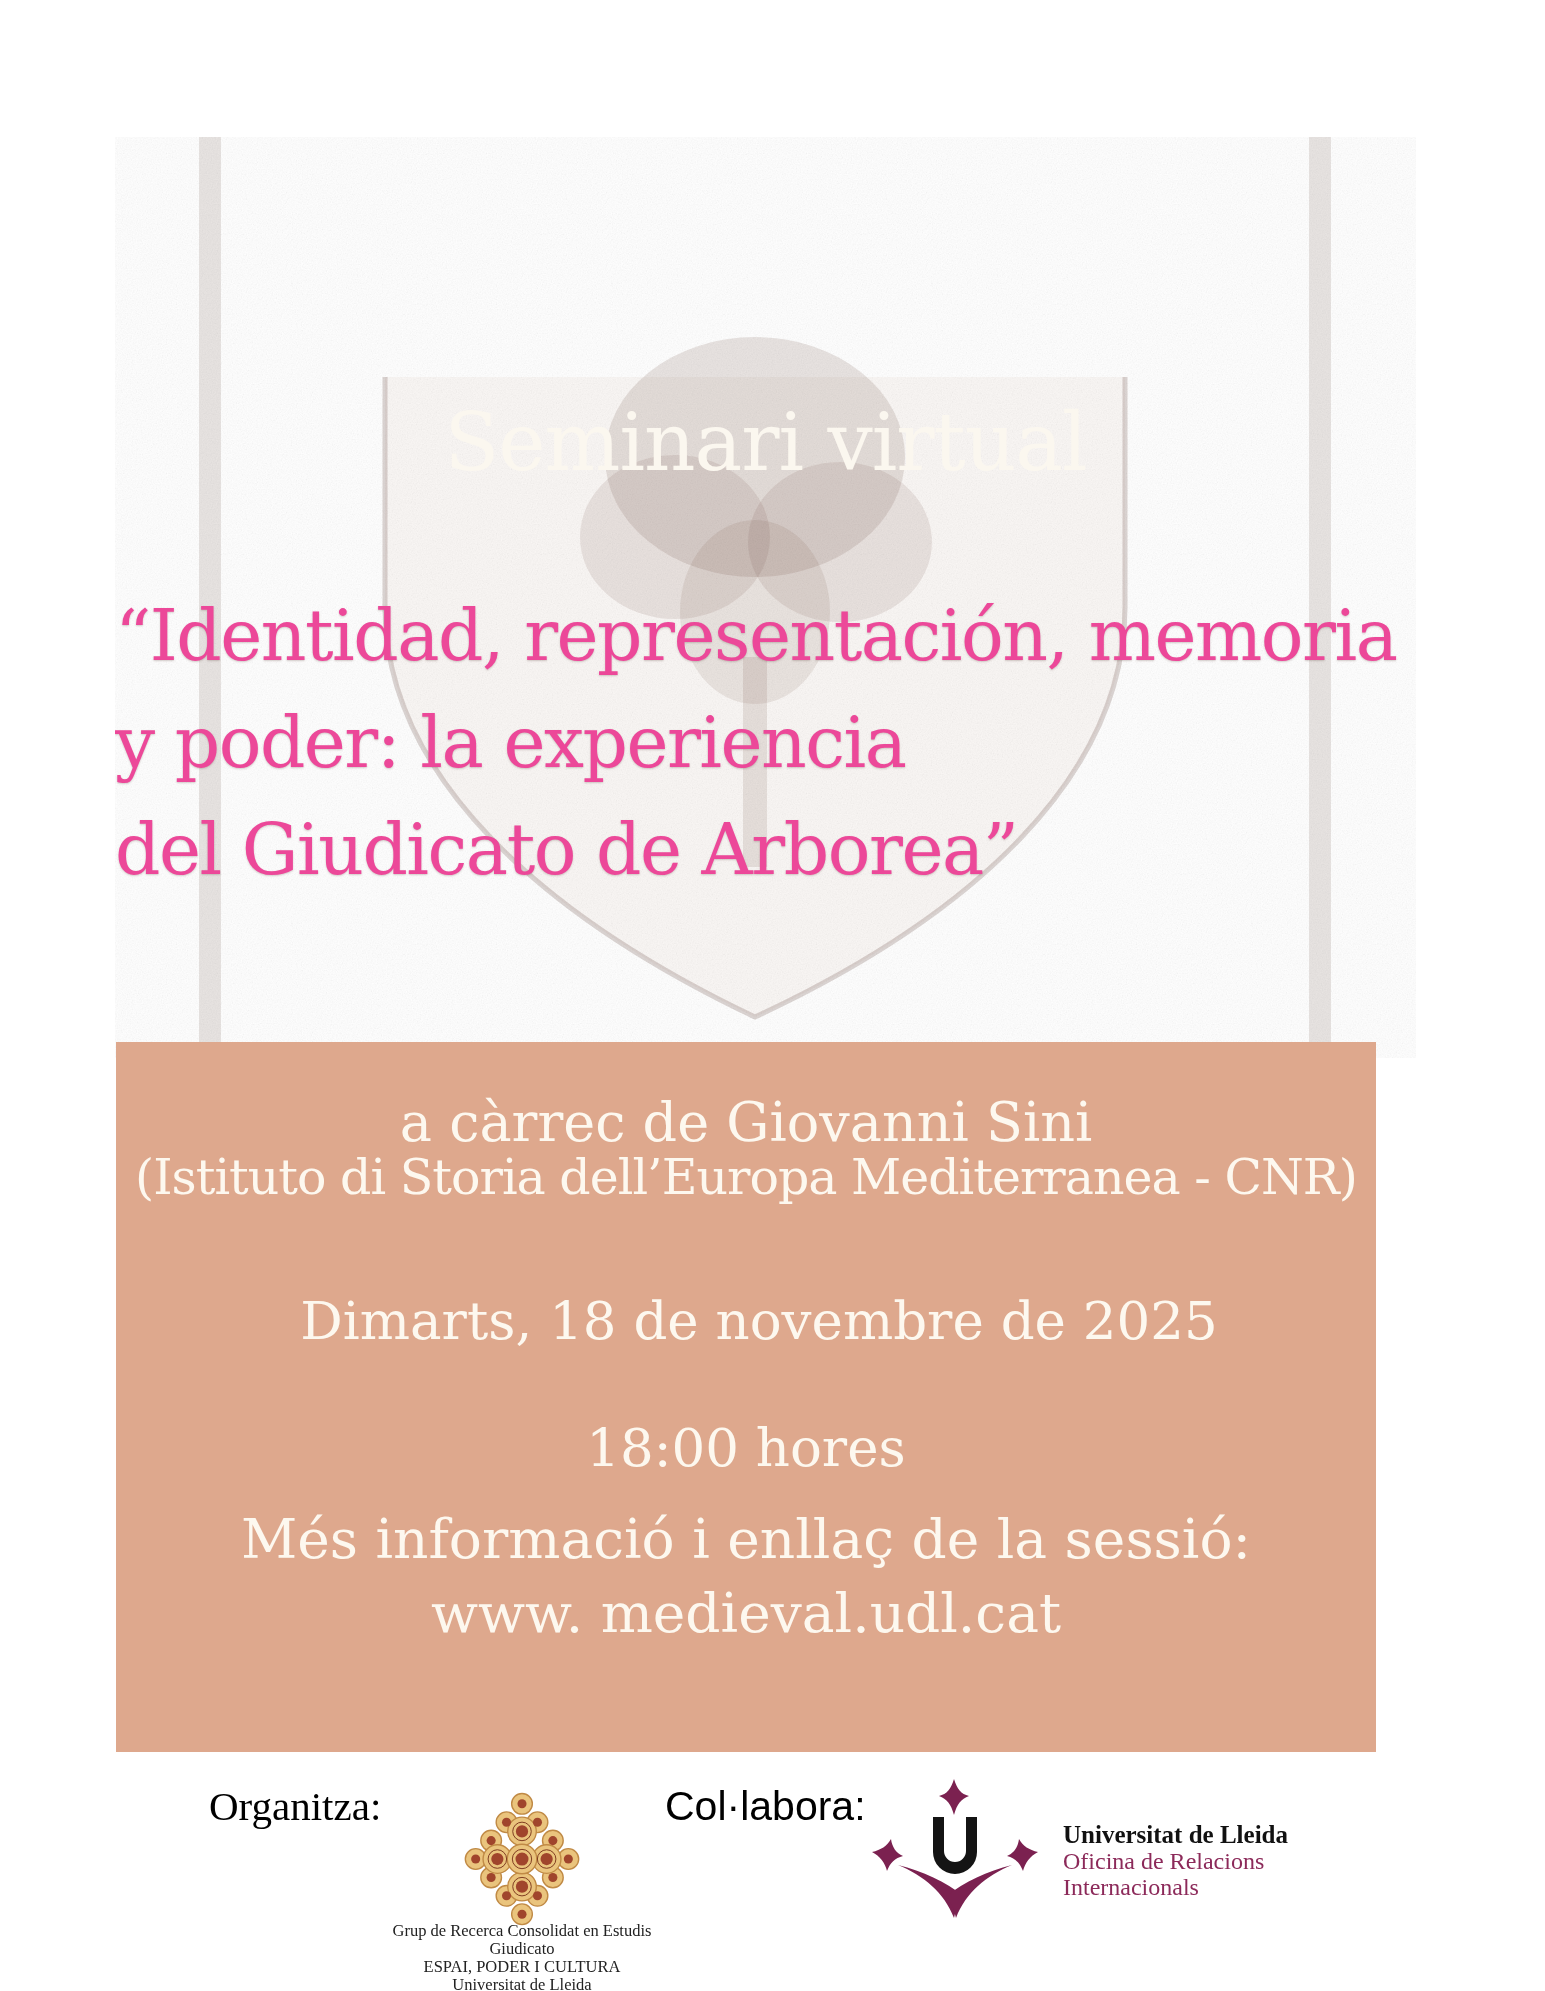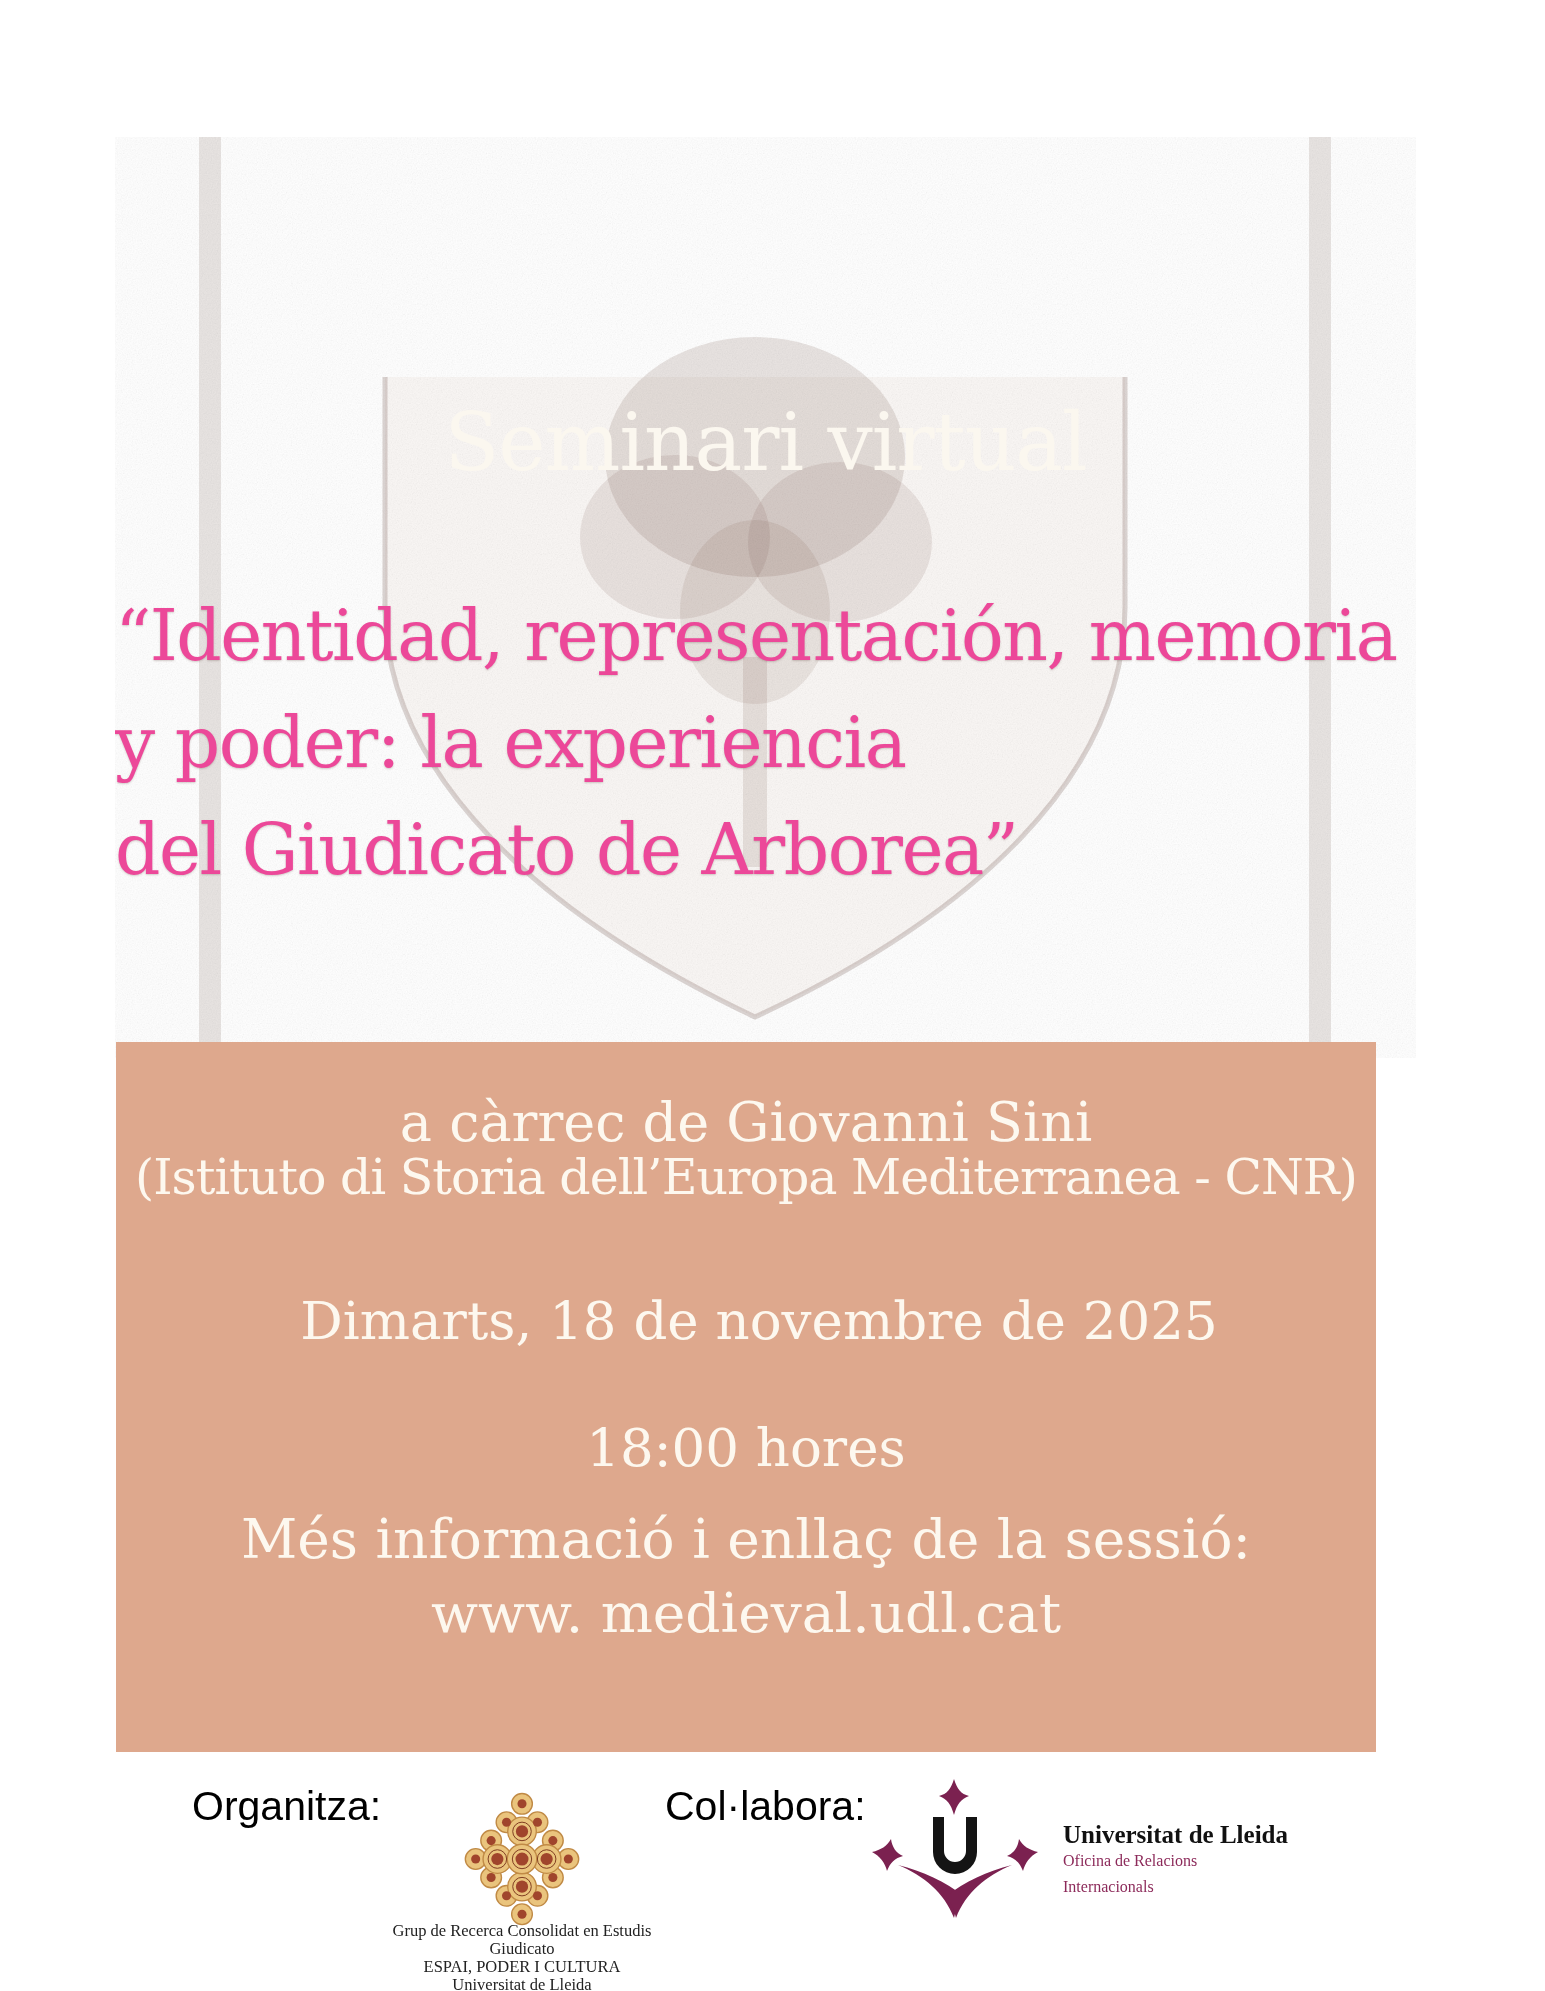--- a/index.html
+++ b/index.html
@@ -44,31 +44,31 @@
   .ln-date{top:252px;font-size:53px;padding-left:13px;}
   .ln-time{top:331px;font-size:53px;margin-top:48px;}
   .ln-info{top:470px;font-size:55px;}
   .ln-url{top:544px;font-size:55px;}
   
   .footer{position:absolute;left:0;top:1752px;width:1545px;height:239px;background:#ffffff;}
   .org-label,.col-label{
     position:absolute;top:34px;font-family:"Liberation Sans","DejaVu Sans",sans-serif;
     font-size:41px;line-height:1;color:#000;
   }
-  .org-label{left:192px;}
+  .org-label{left:209px;font-family:Liberation Serif, serif;}
   .col-label{left:665px;}
   .rosette{position:absolute;left:457px;top:40px;width:130px;height:138px;}
   .org-caption{
     position:absolute;left:362px;top:170px;width:320px;text-align:center;
     font-family:"Liberation Serif","DejaVu Serif",serif;font-size:16.5px;line-height:18px;color:#222;
   }
   .udl-mark{position:absolute;left:860px;top:23px;width:190px;height:155px;}
   .udl-text{position:absolute;left:1063px;top:70px;width:360px;font-family:"Liberation Serif","DejaVu Serif",serif;}
   .udl-name{font-size:25px;font-weight:bold;color:#111;line-height:25px;}
-  .udl-dept{font-size:16px;color:#8c2a5a;line-height:24px;margin-top:2px;}
+  .udl-dept{font-size:24px;color:#8c2a5a;line-height:24px;margin-top:2px;}
 </style>
 </head>
 <body>
 
 <div class="page">
 
   <div class="photo">
     <svg class="carving" viewBox="0 0 1301 921" preserveAspectRatio="none">
       <path d="M270 240 L270 470 C270 640 430 780 640 880 C855 780 1010 640 1010 470 L1010 240" fill="rgba(205,175,155,0.10)" stroke="rgba(100,70,58,0.22)" stroke-width="5"></path>
       <ellipse cx="640" cy="320" rx="150" ry="120" fill="rgba(120,88,74,0.16)"></ellipse>

